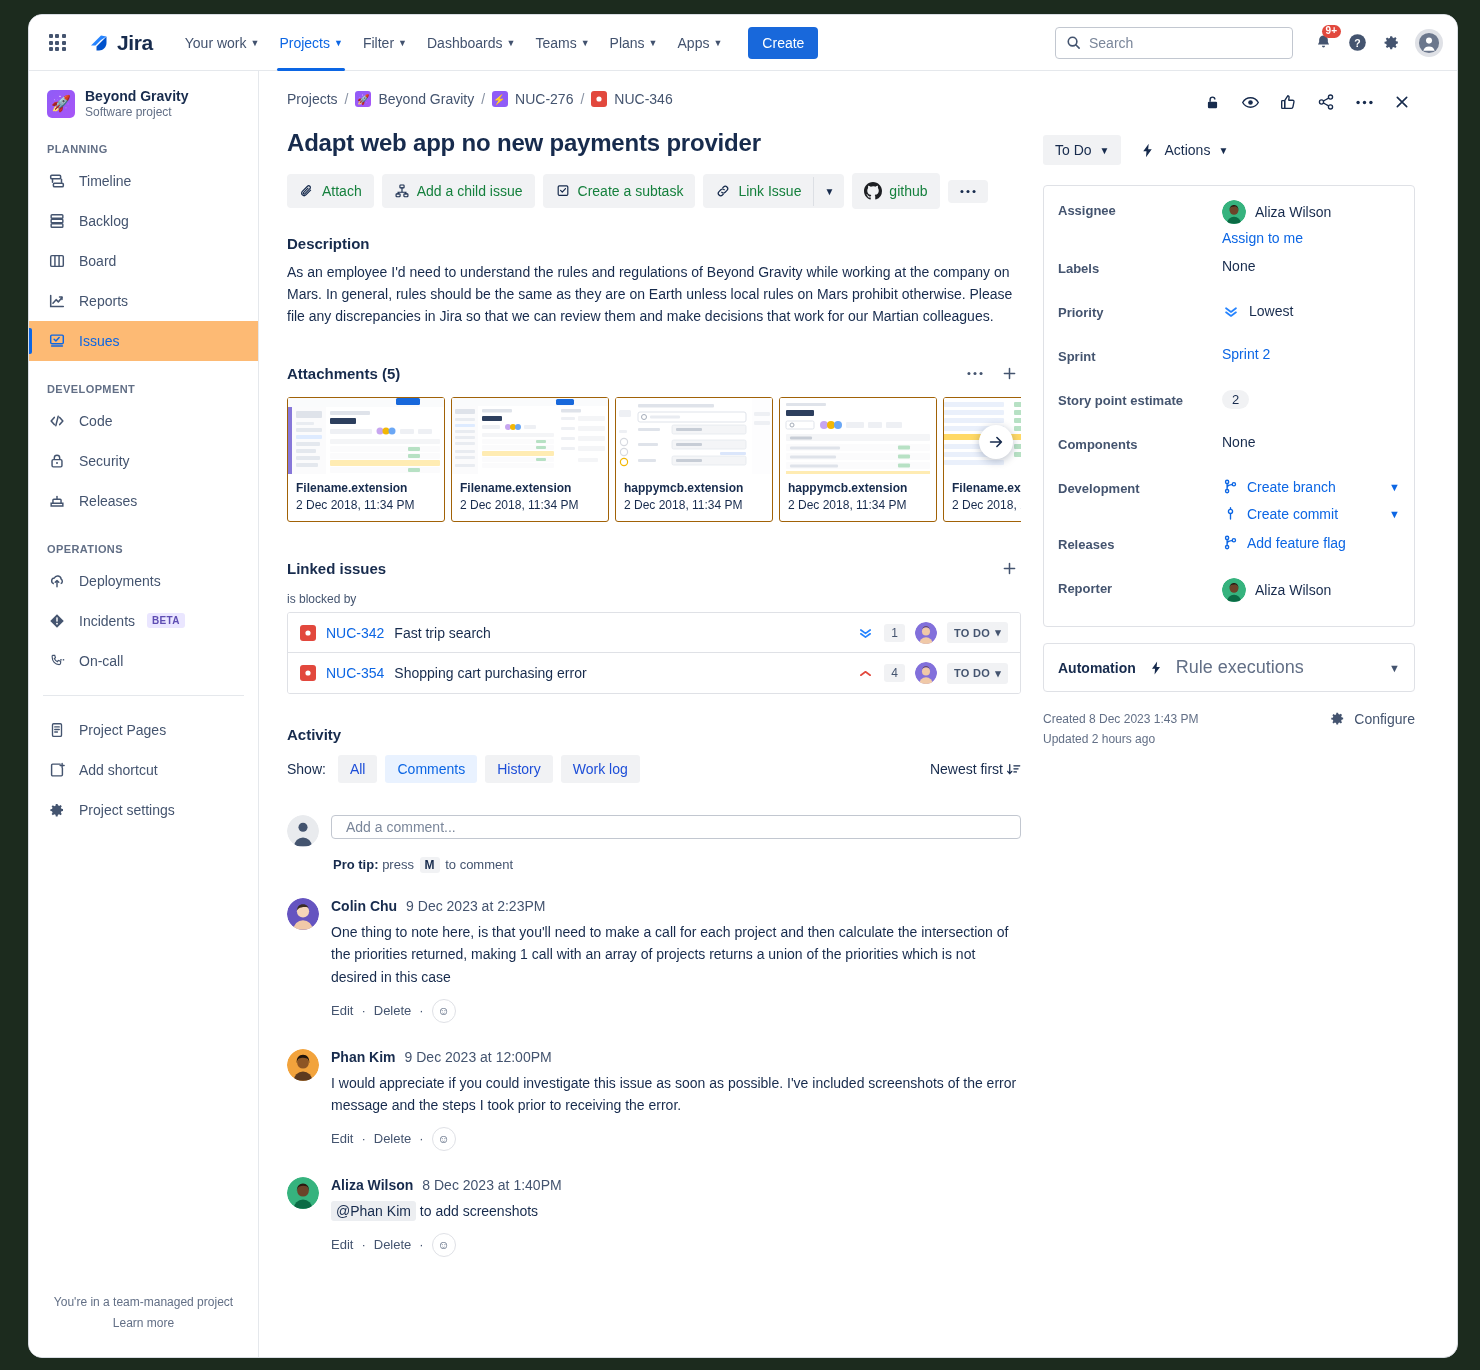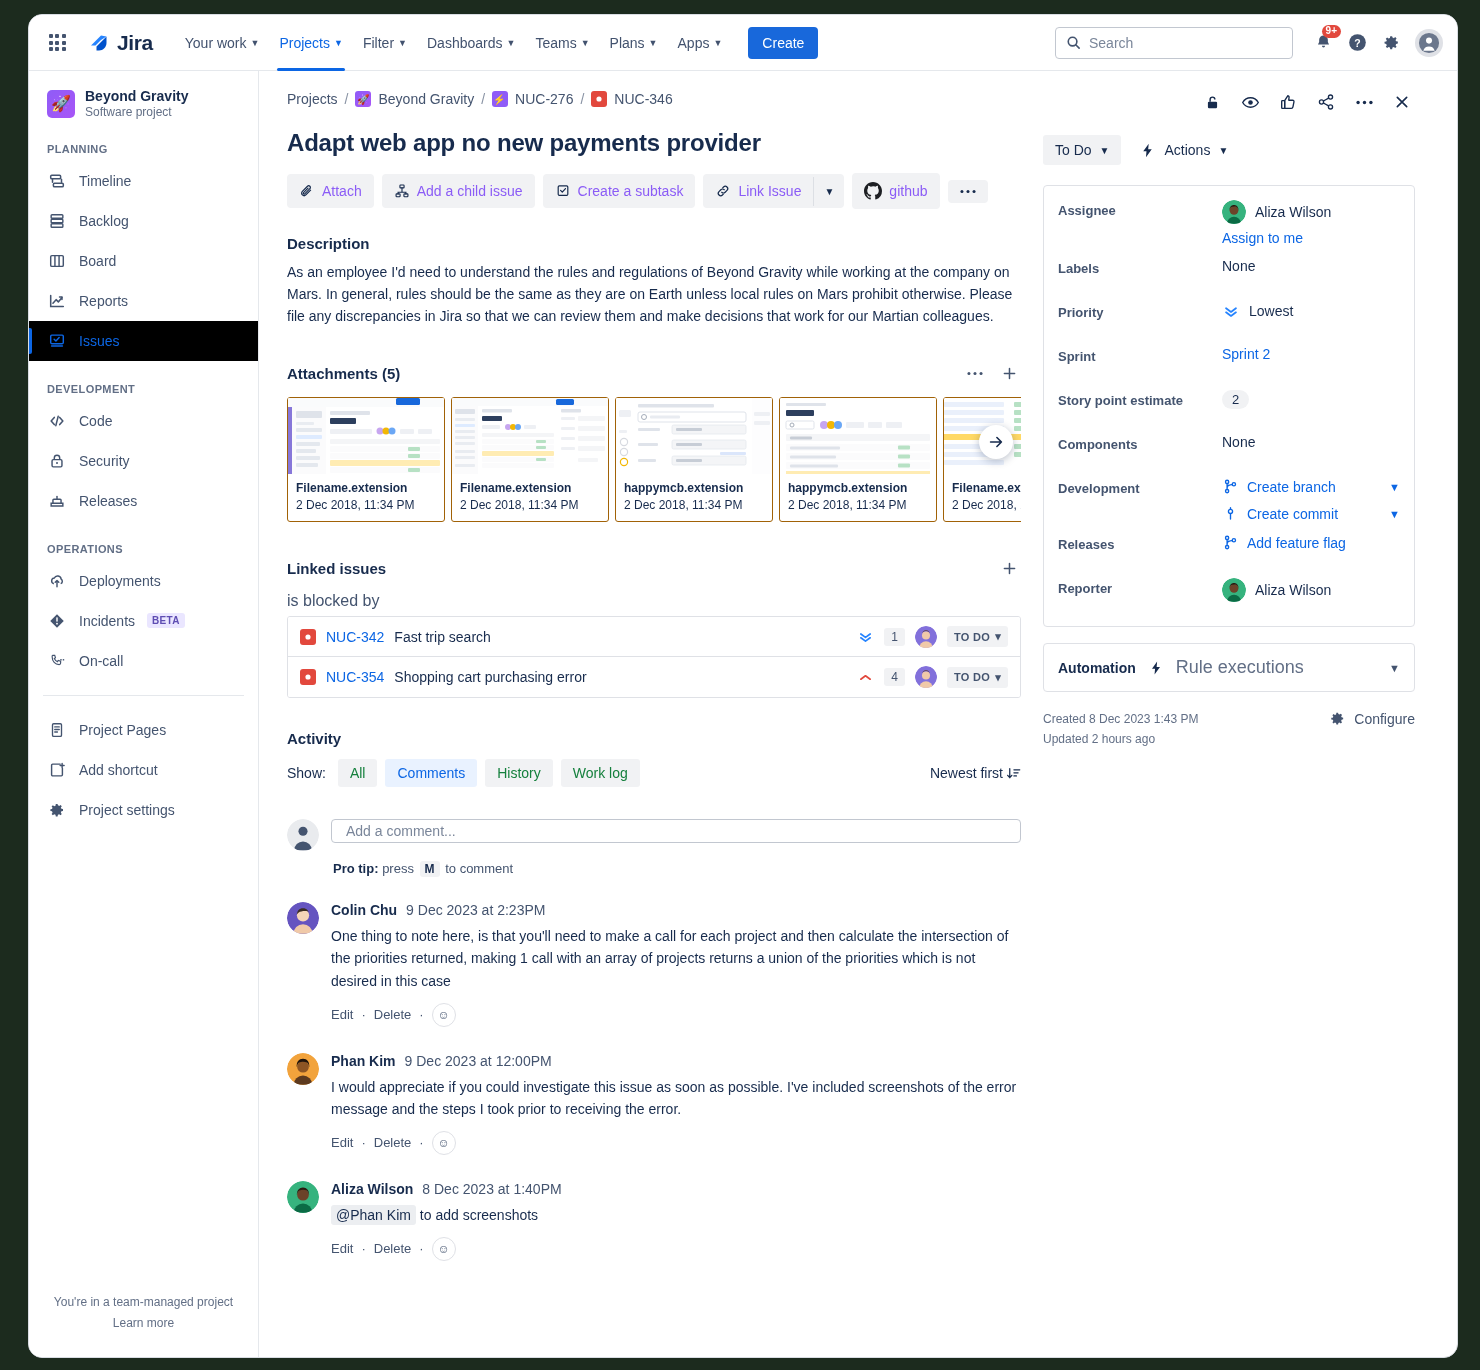--- a/index.html
+++ b/index.html
@@ -115,21 +115,21 @@
   .sb-section {
     font-size: 11px; font-weight: 700; color: #626f86;
     letter-spacing: 0.4px; padding: 0 18px; margin: 22px 0 6px;
   }
   .sb-item {
     display: flex; align-items: center; gap: 12px;
     height: 40px; padding: 0 18px;
     font-size: 14px; color: #44546f; cursor: pointer;
     position: relative;
   }
-  .sb-item.active { background: #000000; color: #0c66e4; font-weight: 500; }
+  .sb-item.active { background: #fdba74; color: #0c66e4; font-weight: 500; }
   .sb-item.active::before {
     content:''; position:absolute; left:0; top: 7px; bottom: 7px;
     width: 3px; background: #0c66e4; border-radius: 0 2px 2px 0;
   }
   .sb-icon { width: 20px; height: 20px; display:flex; align-items:center; justify-content:center; flex-shrink: 0; }
   .beta-tag {
     font-size: 10px; font-weight: 700; color: #5e4db2;
     background: #eae6ff; border-radius: 3px; padding: 2px 5px;
     letter-spacing: 0.3px;
   }
@@ -152,21 +152,21 @@
 
   .issue-title {
     font-size: 24px; font-weight: 600; color: #172b4d;
     margin: 22px 0 16px; letter-spacing: -0.2px;
   }
 
   .action-row { display: flex; align-items: center; gap: 8px; flex-wrap: wrap; }
   .act-btn {
     display: flex; align-items: center; gap: 7px;
     background: #f1f2f4; border: none; border-radius: 4px;
-    padding: 9px 12px; font-size: 14px; color: #8b5cf6;
+    padding: 9px 12px; font-size: 14px; color: #15803d;
     cursor: pointer; font-family: "Liberation Sans", sans-serif;
   }
   .act-split { display:flex; align-items:center; background:#f1f2f4; border-radius: 4px; }
   .act-split .act-btn { background: transparent; border-radius: 4px 0 0 4px; }
   .act-split .split-caret {
     padding: 9px 10px; cursor:pointer; font-size: 10px; color: #172b4d;
     border-left: 1px solid #dcdfe4; border-radius: 0 4px 4px 0;
   }
   .act-more { padding: 9px 12px; }
 
@@ -192,21 +192,21 @@
   .att-next {
     position: absolute; right: 8px; top: 28px;
     width: 34px; height: 34px; border-radius: 50%;
     background: #fff; box-shadow: 0 2px 8px rgba(9,30,66,.28);
     display: flex; align-items: center; justify-content: center;
     cursor: pointer; color: #172b4d; font-size: 17px;
   }
 
   
   .linked-wrap { margin-top: 34px; }
-  .linked-sub { font-size: 16px; color: #44546f; margin: 12px 0 6px; }
+  .linked-sub { font-size: 12px; color: #44546f; margin: 12px 0 6px; }
   .linked-list { border: 1px solid #dfe1e6; border-radius: 3px; overflow: hidden; }
   .linked-row {
     display: flex; align-items: center; gap: 10px;
     height: 40px; padding: 0 12px;
     border-bottom: 1px solid #dfe1e6; background: #fff;
   }
   .linked-row:last-child { border-bottom: none; }
   .li-type { width: 16px; height: 16px; border-radius: 3px; background: #e2483d; display:flex; align-items:center; justify-content:center; flex-shrink:0; }
   .li-key { font-size: 14px; color: #0c66e4; cursor: pointer; }
   .li-sum { font-size: 14px; color: #172b4d; }
@@ -217,21 +217,21 @@
     background: #f1f2f4; border-radius: 3px; padding: 4px 7px;
     display: flex; align-items: center; gap: 5px; cursor: pointer;
     letter-spacing: .3px;
   }
 
   
   .activity-wrap { margin-top: 32px; }
   .show-row { display: flex; align-items: center; gap: 8px; margin-top: 12px; }
   .show-label { font-size: 14px; color: #172b4d; margin-right: 4px; }
   .chip {
-    font-size: 14px; color: #15803d; background: #f1f2f4;
+    font-size: 14px; color: #1d4ed8; background: #f1f2f4;
     padding: 6px 12px; border-radius: 3px; cursor: pointer;
   }
   .chip.active { background: #e9f2ff; color: #0c66e4; }
   .sort-btn { margin-left: auto; display:flex; align-items:center; gap: 3px; font-size: 14px; color: #172b4d; cursor:pointer; }
 
   .comment-box { display: flex; gap: 12px; margin-top: 32px; align-items: flex-start; }
   .cmt-input {
     flex: 1; height: 24px; border: 1px solid #c2c7d0; border-radius: 4px;
     display: flex; align-items: center; padding: 0 14px;
     font-size: 14px; color: #7a869a; background: #fff; cursor: text;

